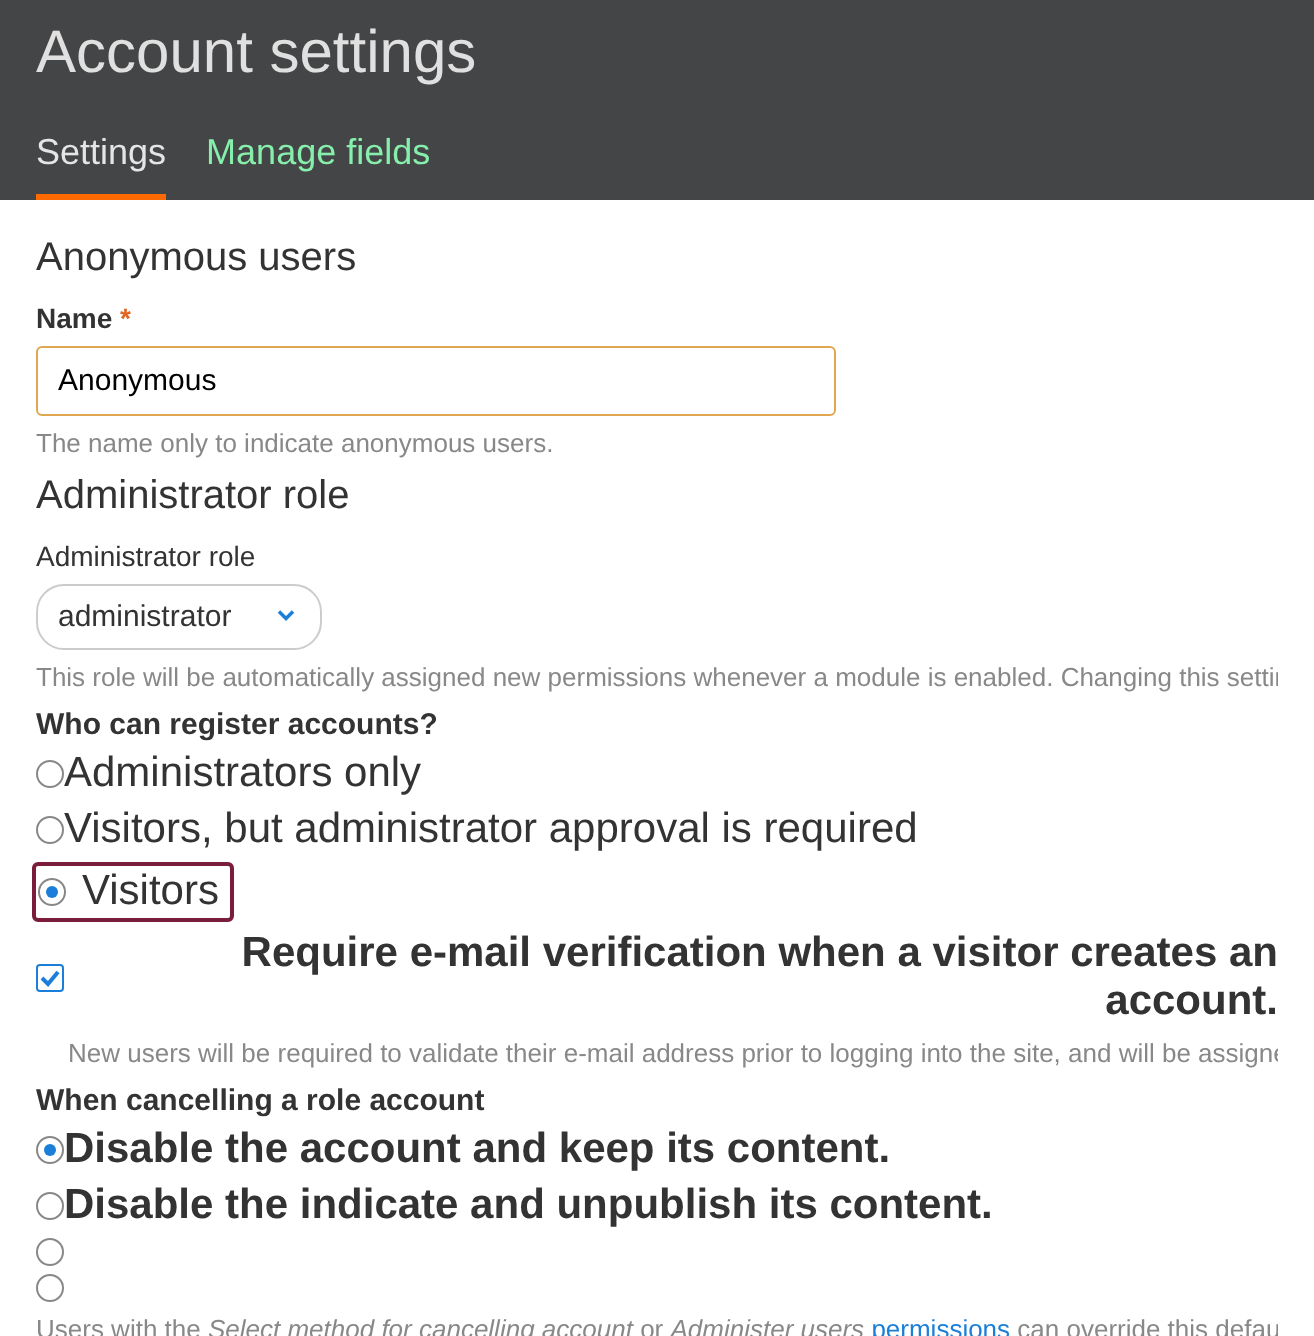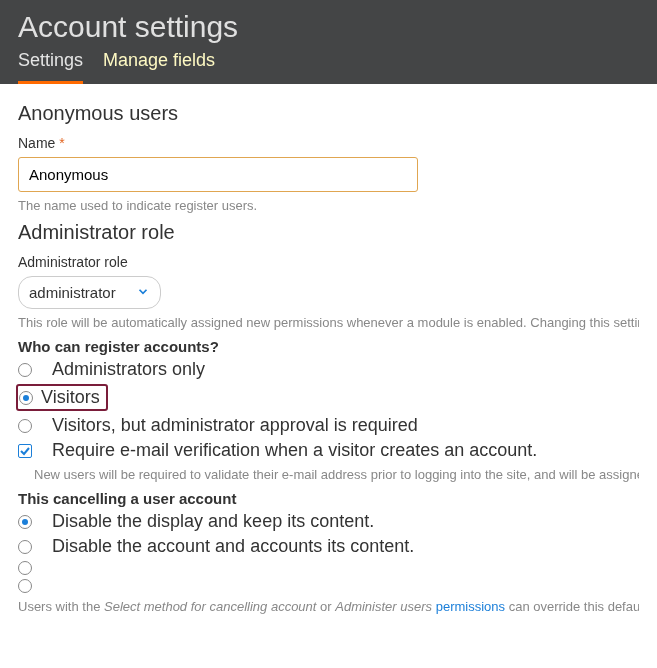--- a/index.html
+++ b/index.html
@@ -1,43 +1,43 @@
 <!DOCTYPE html>
 <html><head>
 <meta charset="utf-8">
 <style>
   * { box-sizing: border-box; margin: 0; padding: 0; }
   body { font-family: "Helvetica Neue", Arial, sans-serif; font-size: 14px; color:#333; width:657px; background:#fff; }
   .header { background:#444546; padding: 10px 18px 0 18px; }
-  .page-title { color:#e0e0e0; font-size:30px; font-weight:300; }
+  .page-title { color:#e0e0e0; font-size:30px; font-weight:300; margin-bottom:16px; }
   .tabs { display:flex; gap:20px; }
-  .tab { color:#fef9c3; font-size:18px; font-weight:300; padding:6px 0 10px 0; cursor:pointer; }
+  .tab { color:#86efac; font-size:18px; font-weight:300; padding:6px 0 10px 0; cursor:pointer; }
   .tab.active { color:#e5e5e5; border-bottom:3px solid #ff6a00; }
   .content { padding:18px; }
   h2.section { font-size:20px; font-weight:400; color:#333; margin-bottom:10px; }
-  .field-label { font-weight:400; font-size:14px; margin-bottom:6px; }
+  .field-label { font-weight:700; font-size:14px; margin-bottom:6px; }
   .req { color:#e26522; }
   input.text-input { width:400px; padding:8px 10px; border:1px solid #e0a651; border-radius:3px; font-size:15px; }
   .help { color:#888; font-size:13px; margin-top:6px; margin-bottom:8px; }
   .help-small { color:#888; font-size:13px; margin-top:6px; margin-bottom:8px; margin-left:16px; white-space:nowrap; overflow:hidden;}
   .select-wrap { position:relative; display:inline-block; border:1px solid #ccc; border-radius:14px; background:#fff; }
   .select-wrap select { appearance:none; -webkit-appearance:none; border:none; padding:7px 44px 7px 10px; font-size:15px; background:transparent; color:#333; }
   .select-wrap .chev { position:absolute; right:10px; top:50%; transform:translateY(-50%); pointer-events:none; }
   .chev svg { width:14px; height:14px; stroke:#1b7fd9; }
   .nowrap { white-space:nowrap; overflow:hidden; }
-  .radio-row, .check-row { display:flex; align-items:center; gap:20px; margin:4px 0; font-size:18px; }
+  .radio-row, .check-row { display:flex; align-items:center; gap:0; margin:4px 0; font-size:21px; }
   .radio-row label, .check-row label { cursor:pointer; }
   .question { font-weight:600; margin-bottom:4px; font-size:15px;}
   .radio { width:14px; height:14px; border:1px solid #888; border-radius:50%; display:inline-flex; align-items:center; justify-content:center; background:#fff; }
   .radio.checked::after { content:""; width:6px; height:6px; border-radius:50%; background:#1b7fd9; }
   .checkbox { width:14px; height:14px; border:1px solid #888; border-radius:2px; display:inline-flex; align-items:center; justify-content:center; background:#fff; }
   .checkbox.checked { border-color:#1b7fd9; }
   .checkbox.checked svg { width:12px; height:12px; stroke:#1b7fd9; }
   .highlight-box { border:2px solid #7a1d3a; border-radius:3px; padding:1px 6px 1px 1px; display:inline-flex; align-items:center; gap:8px; margin-left:-2px; }
-  .bold { font-weight:400; }
+  .bold { font-weight:700;text-align:right; }
   .italic { font-style:italic; }
   a.link { color:#1b7fd9; text-decoration:none; }
   .trunc { white-space:nowrap; overflow:hidden; display:block; }
 </style>
 </head>
 <body>
 
 <div class="header">
   <div class="page-title">Account settings</div>
   <div class="tabs">
@@ -48,21 +48,21 @@
 
 <div class="content">
 
   
   <h2 class="section">Anonymous users</h2>
   <div class="field-label">
     <span>Name</span>
     <span class="req">*</span>
   </div>
   <input class="text-input" type="text" value="Anonymous" style="">
-  <div class="help">The name used to indicate register users.</div>
+  <div class="help">The name only to indicate anonymous users.</div>
 
   
   <h2 class="section">Administrator role</h2>
   <div class="field-label" style="font-weight:400">Administrator role</div>
   <div class="select-wrap">
     <select>
       <option>administrator</option>
     </select>
     <span class="chev">
       <svg viewBox="0 0 24 24" fill="none" stroke-width="3">
@@ -75,51 +75,51 @@
   
 
   <div class="question">Who can register accounts?</div>
 
   <div class="radio-row">
     <span class="radio"></span>
     <label>Administrators only</label>
   </div>
 
   <div class="radio-row">
+    <span class="radio"></span>
+    <label>Visitors, but administrator approval is required</label>
+  </div>
+
+  <div class="radio-row">
     <span class="highlight-box">
       <span class="radio checked"></span>
       <label>Visitors</label>
     </span>
-  </div>
-
-  <div class="radio-row">
-    <span class="radio"></span>
-    <label>Visitors, but administrator approval is required</label>
   </div>
 
   <div class="check-row">
     <span class="checkbox checked">
       <svg viewBox="0 0 24 24" fill="none" stroke-width="4">
           <polyline points="4 12 10 18 20 6"></polyline>
         </svg>
     </span>
     <label class="bold">Require e-mail verification when a visitor creates an account.</label>
   </div>
   <div class="help-small nowrap">New users will be required to validate their e-mail address prior to logging into the site, and will be assigned a system</div>
 
-  <div class="question">This cancelling a user account</div>
+  <div class="question">When cancelling a role account</div>
 
   <div class="radio-row">
     <span class="radio checked"></span>
-    <label class="bold">Disable the display and keep its content.</label>
+    <label class="bold">Disable the account and keep its content.</label>
   </div>
 
   <div class="radio-row">
     <span class="radio"></span>
-    <label class="bold">Disable the account and accounts its content.</label>
+    <label class="bold">Disable the indicate and unpublish its content.</label>
   </div>
 
   <div class="radio-row">
     <span class="radio"></span>
   </div>
 
   <div class="radio-row">
     <span class="radio"></span>
   </div>
 

